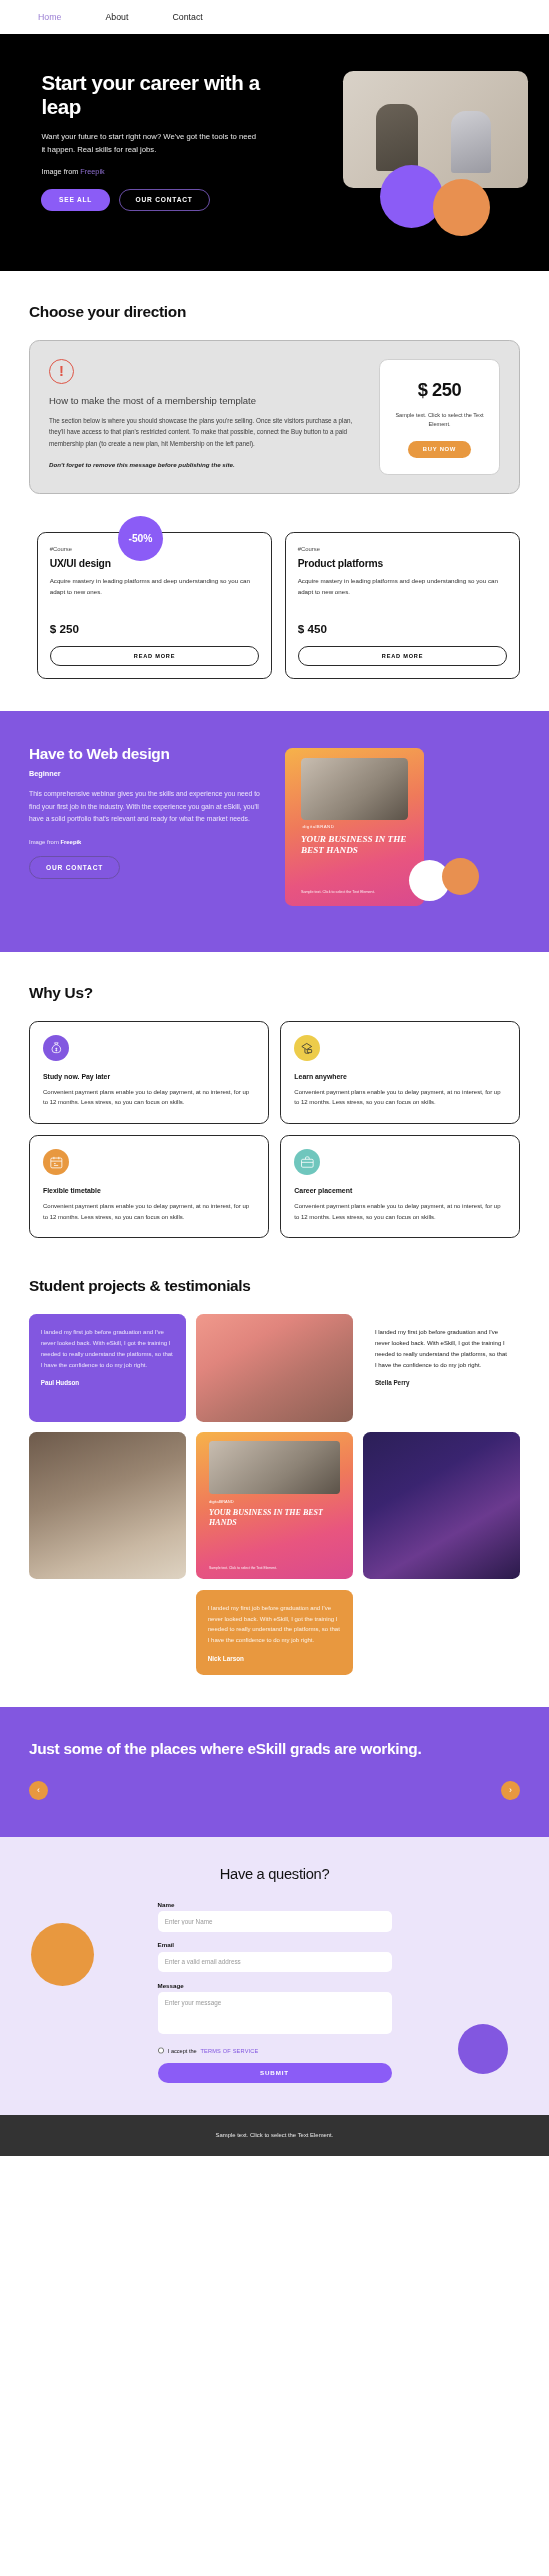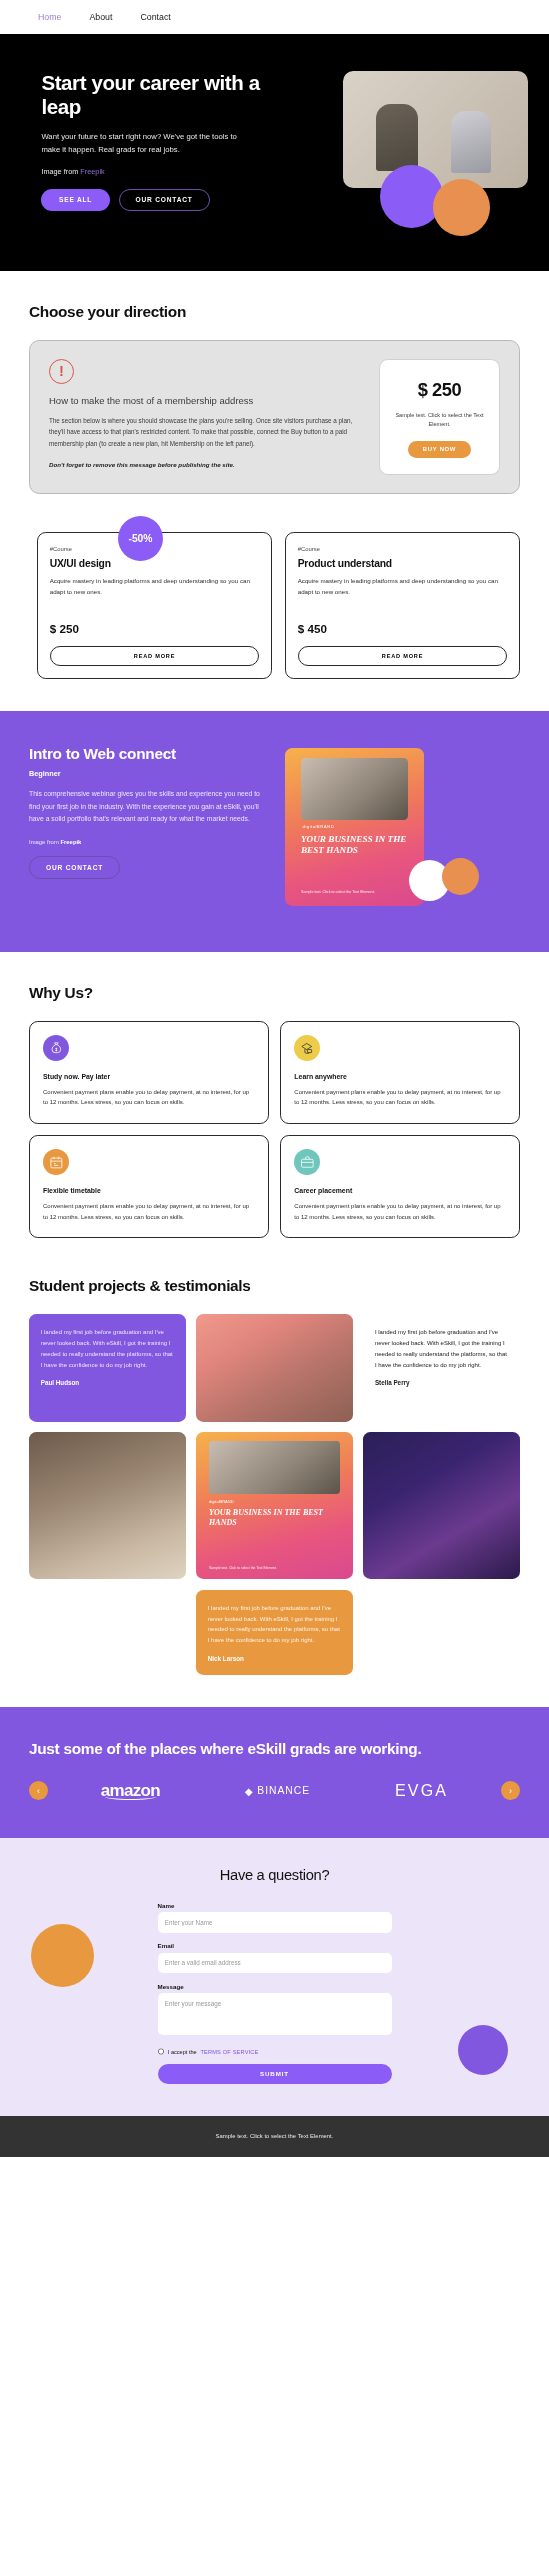--- a/index.html
+++ b/index.html
@@ -13,21 +13,21 @@
   .wrap { width: 549px; margin: 0 auto; }
   .inner { width: 491px; margin: 0 auto; }
 
   
   .nav {
     background: #ffffff;
     height: 34px;
     display: flex;
     align-items: center;
     padding-left: 38px;
-    gap: 28px;
+    gap: 44px;
   }
   .nav a { font-size: 8.8px; text-decoration: none; color: #1a1a1a; }
   .nav a.active { color: #9b7fd4; }
 
   
   .hero {
     background: #000000;
     position: relative;
     padding: 37px 0 53px 16px;
     overflow: hidden;
@@ -298,21 +298,21 @@
   <nav class="nav">
     <a href="#" class="active">Home</a>
     <a href="#">About</a>
     <a href="#">Contact</a>
   </nav>
 
   <section class="hero">
     <div class="hero-inner">
       <div class="hero-left">
         <h1>Start your career with a leap</h1>
-        <p class="lead">Want your future to start right now? We've got the tools to make it happen. Real grads for real jobs.</p>
+        <p class="lead">Want your future to start right now? We've got the tools to need it happen. Real skills for real jobs.</p>
         <div class="credit">
           <span>Image from</span>
           <a href="#">Freepik</a>
         </div>
         <div class="btn-row">
           <button class="btn btn-primary">SEE ALL</button>
           <button class="btn btn-outline-light">OUR CONTACT</button>
         </div>
       </div>
       <div class="hero-right">
@@ -322,21 +322,21 @@
       </div>
     </div>
   </section>
 
   <section class="section">
     <div class="inner">
       <h2 class="sec-title">Choose your direction</h2>
       <div class="notice">
         <div class="notice-body">
           <div class="alert-icon">!</div>
-          <h3>How to make the most of a membership address</h3>
+          <h3>How to make the most of a membership template</h3>
           <p>The section below is where you should showcase the plans you're selling. Once site visitors purchase a plan, they'll have access to that plan's restricted content. To make that possible, connect the Buy button to a paid membership plan (to create a new plan, hit Membership on the left panel).</p>
           <p class="warn">Don't forget to remove this message before publishing the site.</p>
         </div>
         <div class="price-card">
           <div class="amount">$ 250</div>
           <div class="sub">Sample text. Click to select the Text Element.</div>
           <button class="btn-buy">BUY NOW</button>
         </div>
       </div>
     </div>
@@ -351,33 +351,33 @@
           <div class="tag">#Course</div>
           <h4>UX/UI design</h4>
           <p>Acquire mastery in leading platforms and deep understanding so you can adapt to new ones.</p>
           <div class="price">$ 250</div>
           <button class="btn-read">READ MORE</button>
         </div>
 
 
         <div class="course-card">
           <div class="tag">#Course</div>
-          <h4>Product understand</h4>
+          <h4>Product platforms</h4>
           <p>Acquire mastery in leading platforms and deep understanding so you can adapt to new ones.</p>
           <div class="price">$ 450</div>
           <button class="btn-read">READ MORE</button>
         </div>
       </div>
     </div>
   </section>
 
   <section class="webinar">
     <div class="webinar-inner">
       <div class="webinar-left">
-        <h2>Intro to Web connect</h2>
+        <h2>Have to Web design</h2>
         <div class="level">Beginner</div>
         <p>This comprehensive webinar gives you the skills and experience you need to find your first job in the industry. With the experience you gain at eSkill, you'll have a solid portfolio that's relevant and ready for what the market needs.</p>
         <div class="credit">
           <span>Image from</span>
           <b>Freepik</b>
         </div>
         <button class="btn btn-outline-light">OUR CONTACT</button>
       </div>
       <div class="webinar-right">
         <div class="poster">
@@ -483,28 +483,20 @@
 
       </div>
     </div>
   </section>
 
   <section class="partners">
     <div class="inner">
       <h2>Just some of the places where eSkill grads are working.</h2>
       <div class="logo-row">
         <div class="arrow">‹</div>
-        <div class="logos">
-          <div class="logo-amazon">amazon</div>
-          <div class="logo-binance">
-            <span>◆</span>
-            <span>BINANCE</span>
-          </div>
-          <div class="logo-evga">EVGA</div>
-        </div>
         <div class="arrow">›</div>
       </div>
     </div>
   </section>
 
   <section class="contact">
     <div class="circle ct-c1"></div>
     <div class="circle ct-c2"></div>
     <h2>Have a question?</h2>
     <div class="form-col">

